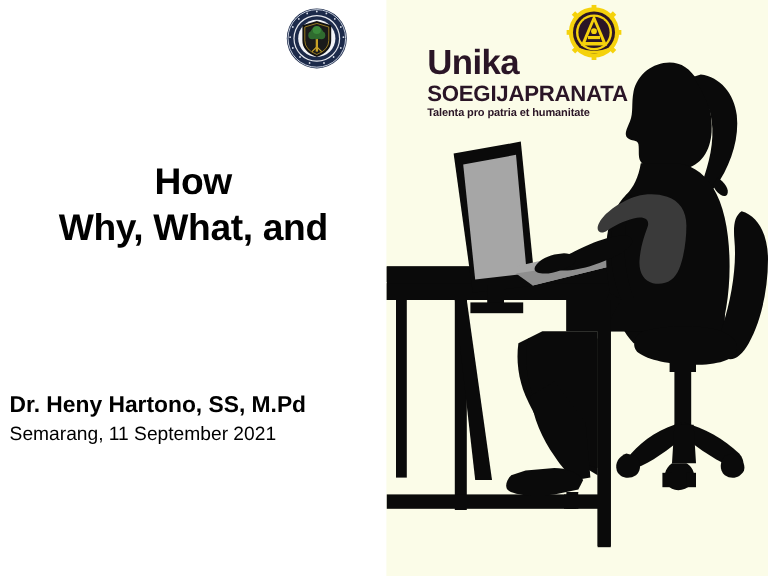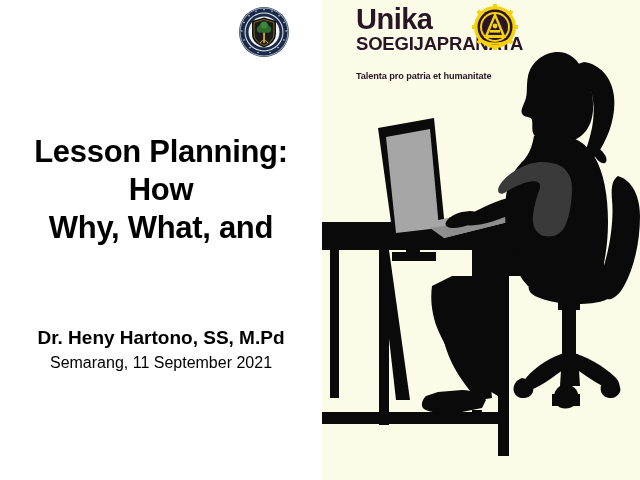--- a/index.html
+++ b/index.html
@@ -46,21 +46,21 @@
     color: #000000;
     line-height: 1.22;
     letter-spacing: -0.3px;
     white-space: nowrap;
   }
 
   #subtitle-block {
     position: absolute;
     left: 8px; top: 325px;
     width: 306px;
-    text-align: center;
+    text-align: left;
   }
   .presenter {
     font-size: 19px;
     font-weight: bold;
     color: #000000;
     line-height: 1.35;
     white-space: nowrap;
   }
   .event-line {
     font-size: 16px;
@@ -86,35 +86,36 @@
     left: 34px; top: 6px;
     width: 170px;
     z-index: 5;
   }
   #unika-word {
     font-size: 29px;
     font-weight: bold;
     color: #2a1526;
     line-height: 0.95;
     letter-spacing: -0.5px;
+    margin-top: 34px;
   }
   #unika-sub {
     font-size: 18.5px;
     font-weight: bold;
     color: #2a1526;
     line-height: 1.0;
     letter-spacing: -0.2px;
     margin-top: 1px;
   }
   #unika-tagline {
     font-size: 9.2px;
     font-weight: bold;
     color: #2a1526;
     line-height: 1.1;
-    margin-top: 18px;
+    margin-top: 2px;
     letter-spacing: -0.1px;
   }
   #unika-emblem {
     position: absolute;
     left: 116px; top: -2px;
     width: 46px; height: 46px;
   }
 
   #illustration {
     position: absolute;
@@ -163,21 +164,20 @@
           <circle cx="6" cy="34" r="0.75"></circle>
             <circle cx="3.8" cy="25" r="0.75"></circle>
           <circle cx="6" cy="16.5" r="0.75"></circle>
             <circle cx="11" cy="9.8" r="0.75"></circle>
           <circle cx="18" cy="5.2" r="0.75"></circle>
         </g>
       </svg>
     </div>
 
     <div id="title-block">
-      <div class="title-line">Lesson Planning:</div>
       <div class="title-line">How</div>
       <div class="title-line">Why, What, and</div>
     </div>
 
     <div id="subtitle-block">
       <div class="presenter">Dr. Heny Hartono, SS, M.Pd</div>
       <div class="event-line">Semarang, 11 September 2021</div>
     </div>
 
   </div>

